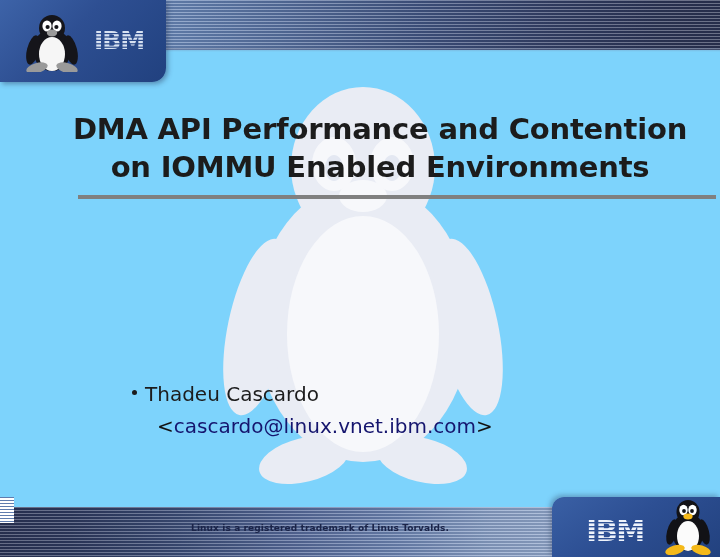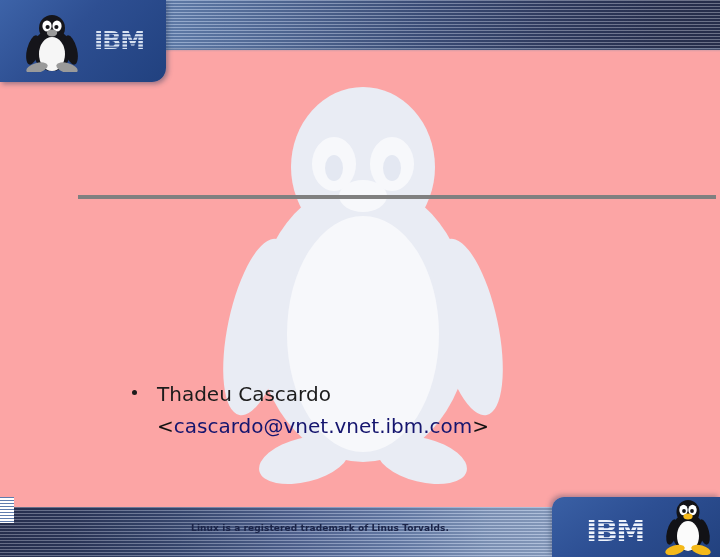--- a/index.html
+++ b/index.html
@@ -10,21 +10,21 @@
   body {
     width: 720px;
     height: 557px;
     font-family: "DejaVu Sans", sans-serif;
     overflow: hidden;
   }
   .slide {
     position: relative;
     width: 720px;
     height: 557px;
-    background: #fca5a5;
+    background: #7dd3fc;
     overflow: hidden;
   }
 
   
   .watermark {
     position: absolute;
     left: 218px;
     top: 72px;
     width: 290px;
     height: 420px;
@@ -137,21 +137,21 @@
     position: absolute;
     left: 2px;
     top: 12px;
     width: 5px;
     height: 5px;
     border-radius: 50%;
     background: #1c1c1c;
   }
   .bullet-text {
     display: block;
-    margin-left: 27px;
+    margin-left: 15px;
   }
   .bullet-sub {
     display: block;
     margin-left: 27px;
     white-space: nowrap;
     font-size: 20px;
     line-height: 32px;
     color: #15156e;
   }
   .bracket {
@@ -300,27 +300,31 @@
             </g>
           </mask>
         </defs>
         <g mask="url(#m1)" fill="#d8e2f2">
           <text x="31" y="22" font-family="DejaVu Sans, sans-serif" font-size="25" font-weight="bold" text-anchor="middle" letter-spacing="-1">IBM</text>
         </g>
       </svg>
     </div>
   </div>
 
+  <div class="title">
+    <span>DMA API Performance and Contention</span><br>
+    <span>on IOMMU Enabled Environments</span>
+  </div>
   <div class="title-rule"></div>
 
   <div class="body-block">
     <div class="bullet-row">
       <span class="bullet-dot"></span>
       <span class="bullet-text">Thadeu Cascardo</span>
-      <span class="bullet-sub"><span class="bracket">&lt;</span><span>cascardo@vnet.vnet.ibm.com</span><span class="bracket">&gt;</span></span>
+      <span class="bullet-sub"><span class="bracket">&lt;</span><span>cascardo@linux.vnet.ibm.com</span><span class="bracket">&gt;</span></span>
     </div>
   </div>
 
   <div class="footer-band"></div>
   <div class="corner-stripes"></div>
   <div class="footer-note">Linux is a registered trademark of Linus Torvalds.</div>
 
   <div class="logo-box-br">
     <div class="ibm-mark">
       <svg viewBox="0 0 82 30" width="82" height="30" preserveAspectRatio="none" aria-hidden="true">

